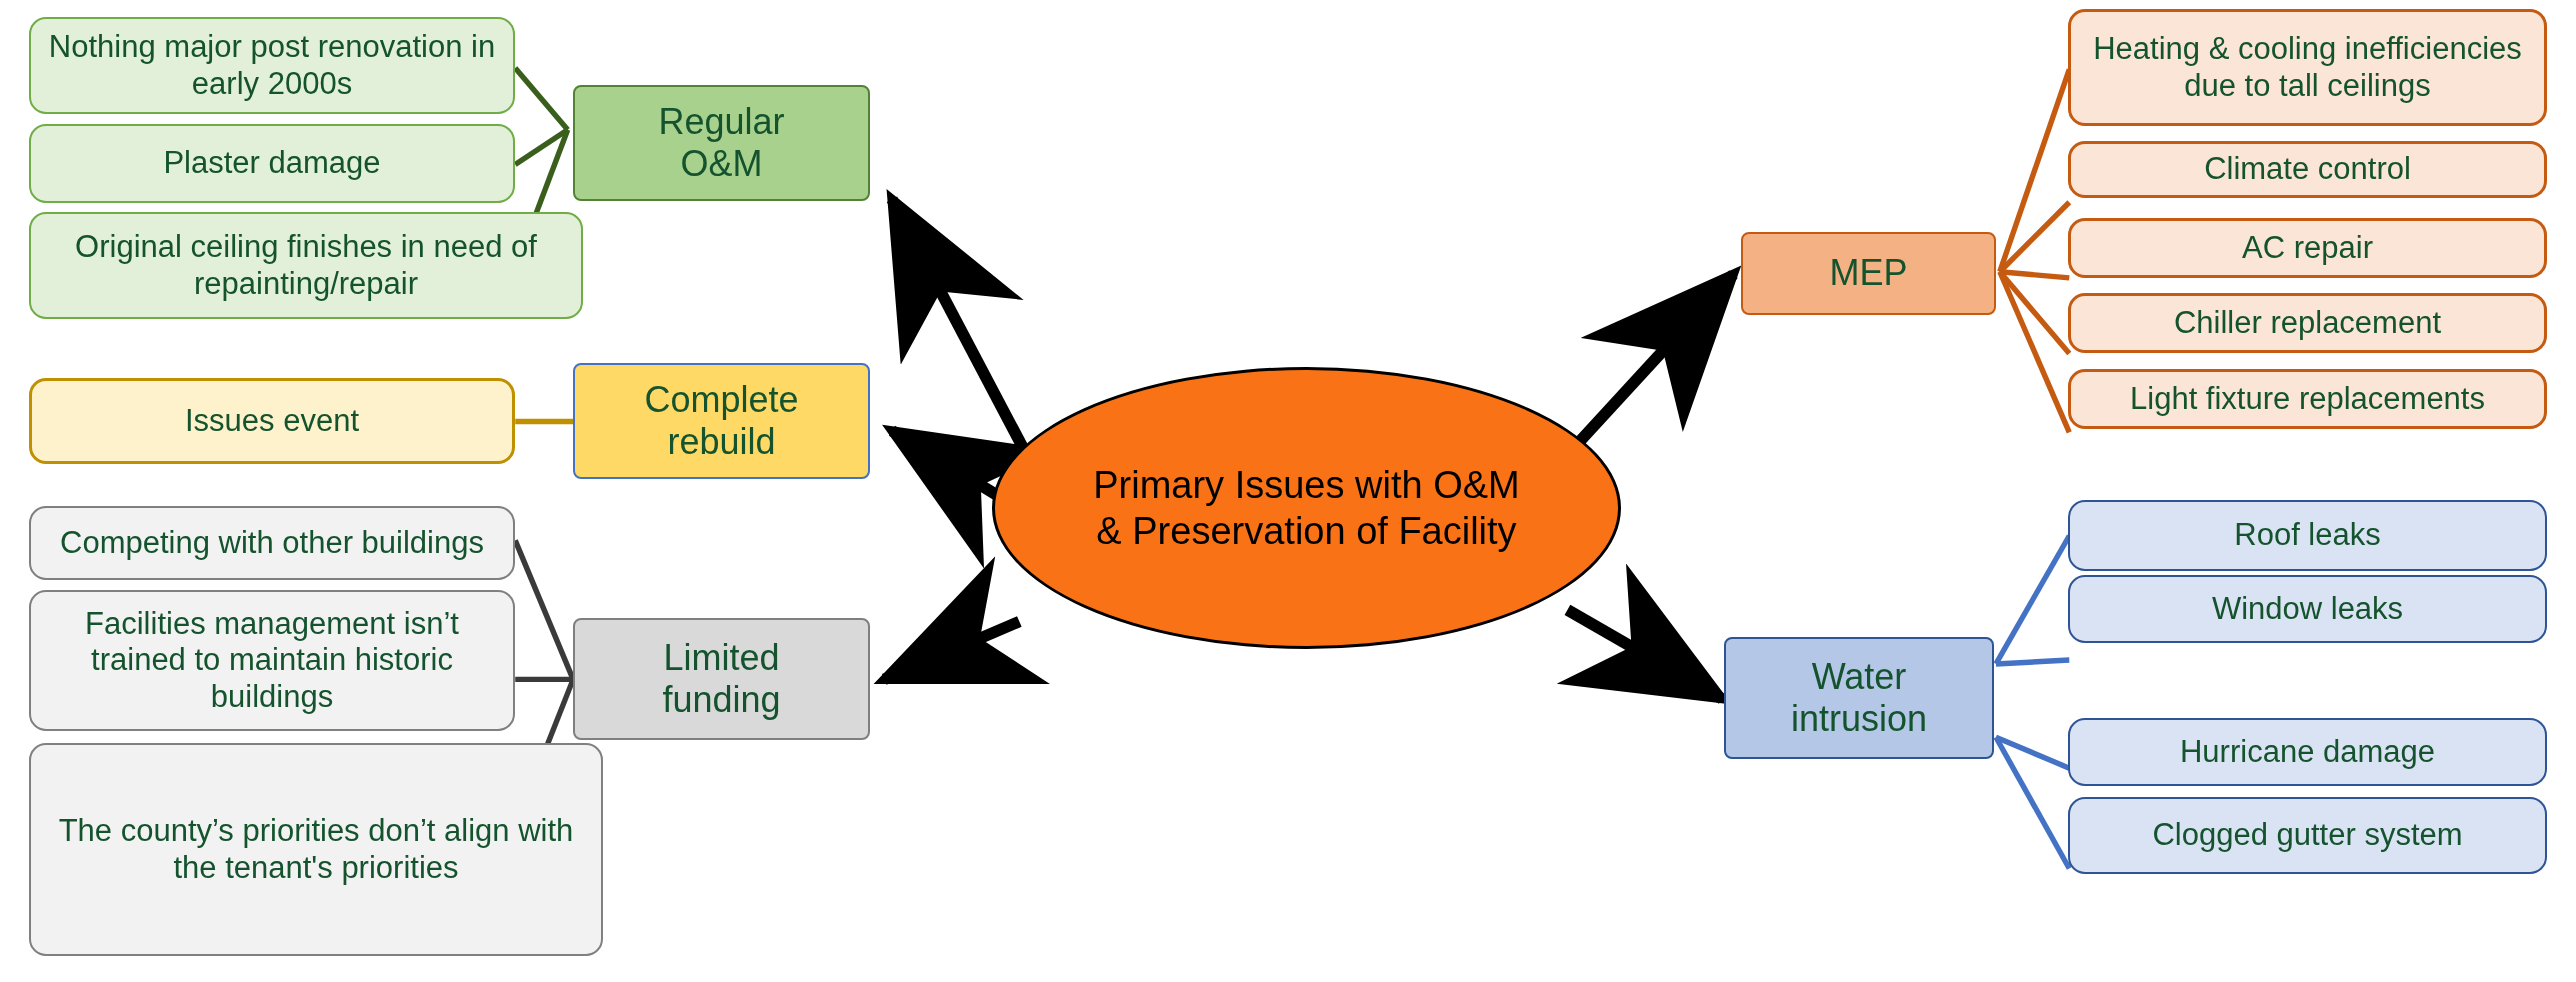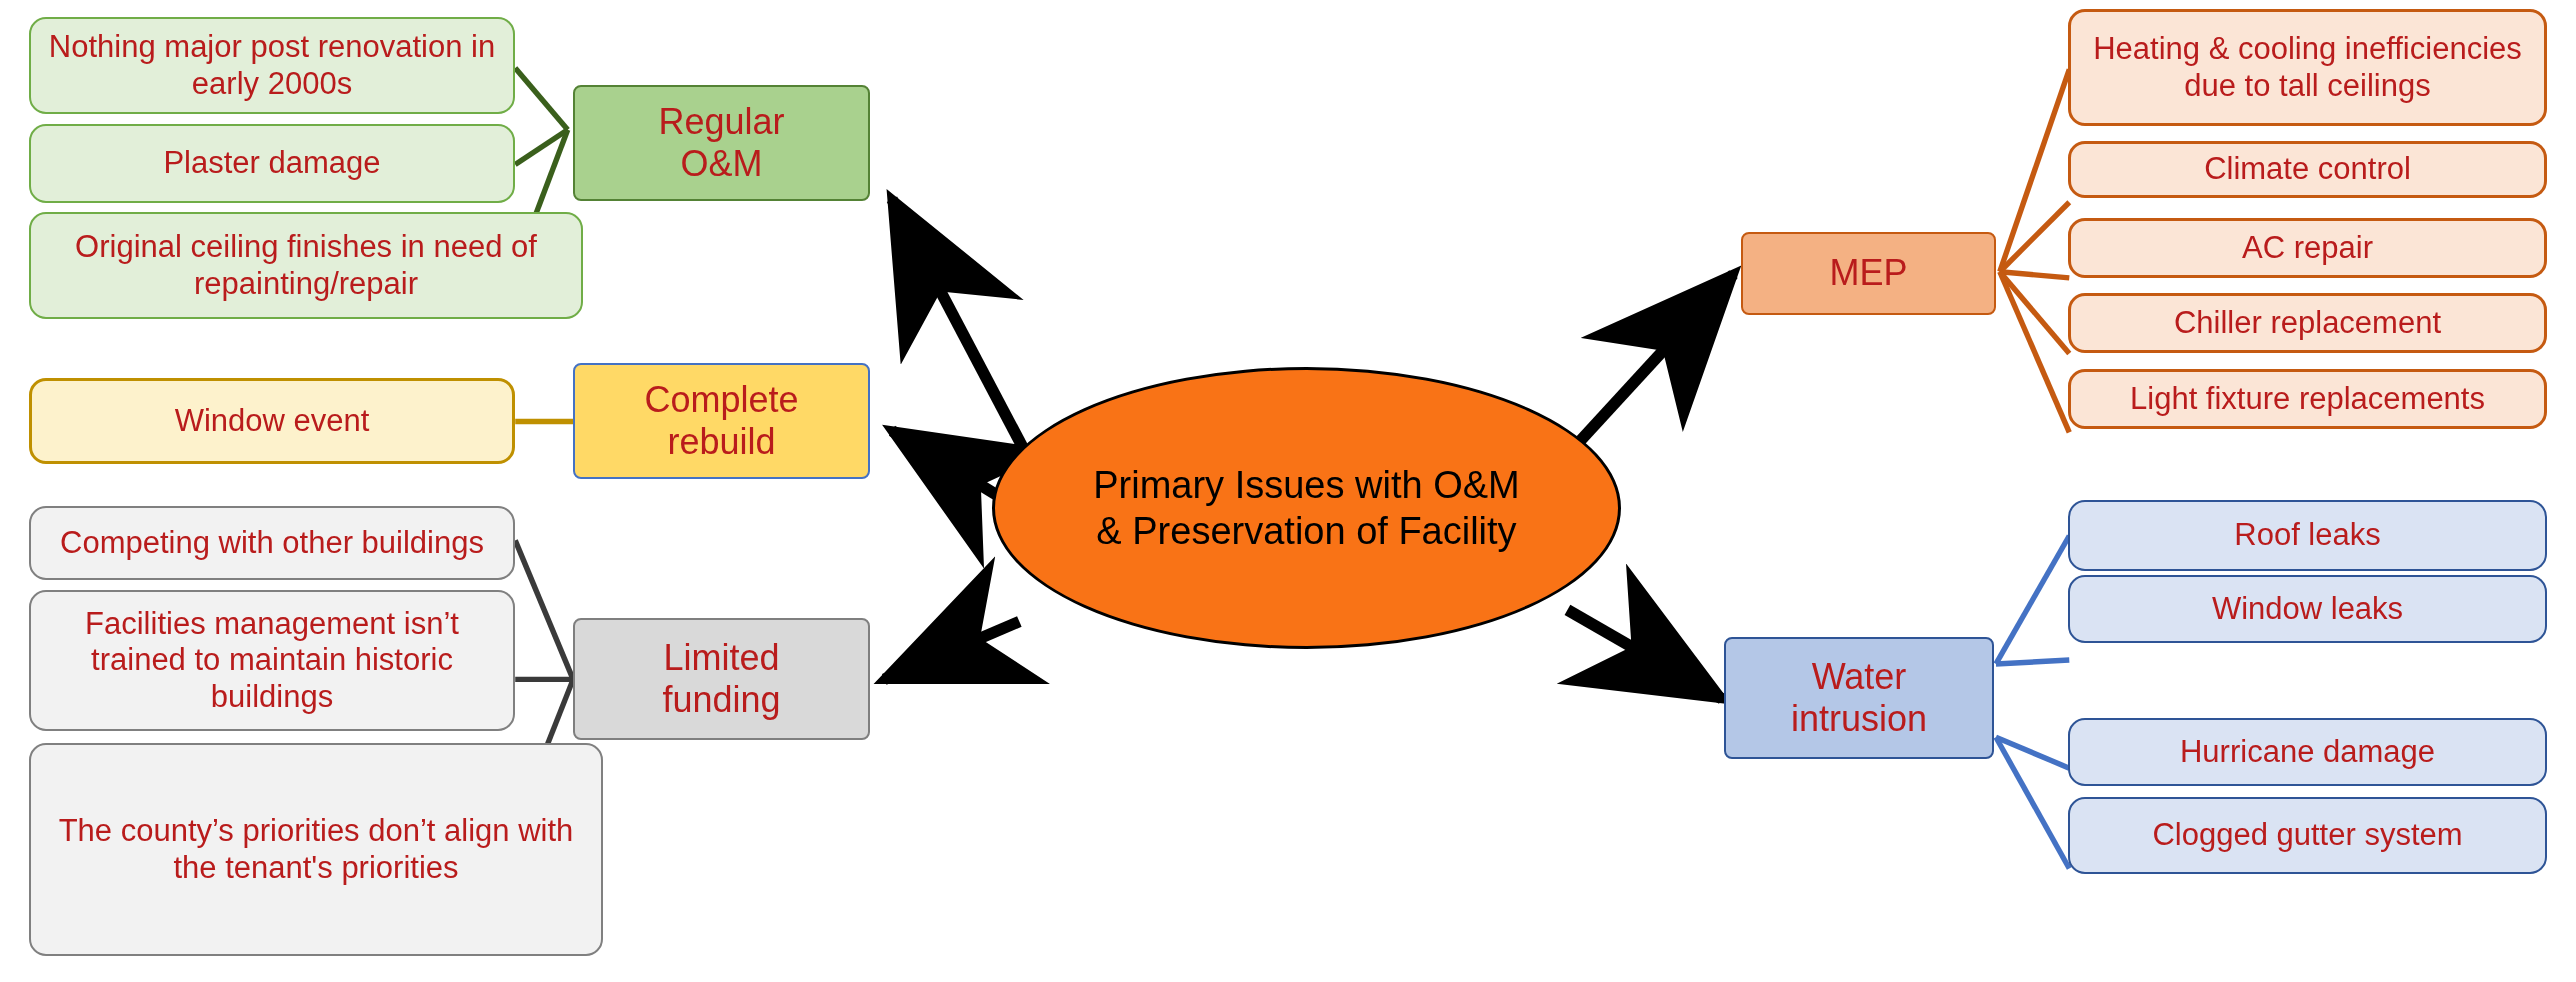--- a/index.html
+++ b/index.html
@@ -21,21 +21,21 @@
     height:982px;
     pointer-events:none;
   }
   .node{
     position:absolute;
     box-sizing:border-box;
     display:flex;
     align-items:center;
     justify-content:center;
     text-align:center;
-    color:#b91c1c;
+    color:#14532d;
     line-height:1.18;
     z-index:3;
   }
   .leaf{
     border-radius:17px;
     font-size:31px;
     padding:3.1px 12.4px;
   }
   .branch{
     border-radius:8px;
@@ -145,21 +145,21 @@
     <span>Original ceiling finishes in need of repainting/repair</span>
   </div>
   <div class="node branch green-branch" style="left:573px; top:85px; width:297px; height:116px;">
     <div>
       <span class="nowrap-line">Regular</span>
       <span class="nowrap-line">O&amp;M</span>
     </div>
   </div>
 
   <div class="node leaf yellow-leaf" style="left:29px; top:378px; width:486px; height:86px;">
-    <span>Window event</span>
+    <span>Issues event</span>
   </div>
   <div class="node branch yellow-branch" style="left:573px; top:363px; width:297px; height:116px;">
     <div>
       <span class="nowrap-line">Complete</span>
       <span class="nowrap-line">rebuild</span>
     </div>
   </div>
 
   <div class="node leaf gray-leaf" style="left:29px; top:506px; width:486px; height:74px;">
     <span>Competing with other buildings</span>

